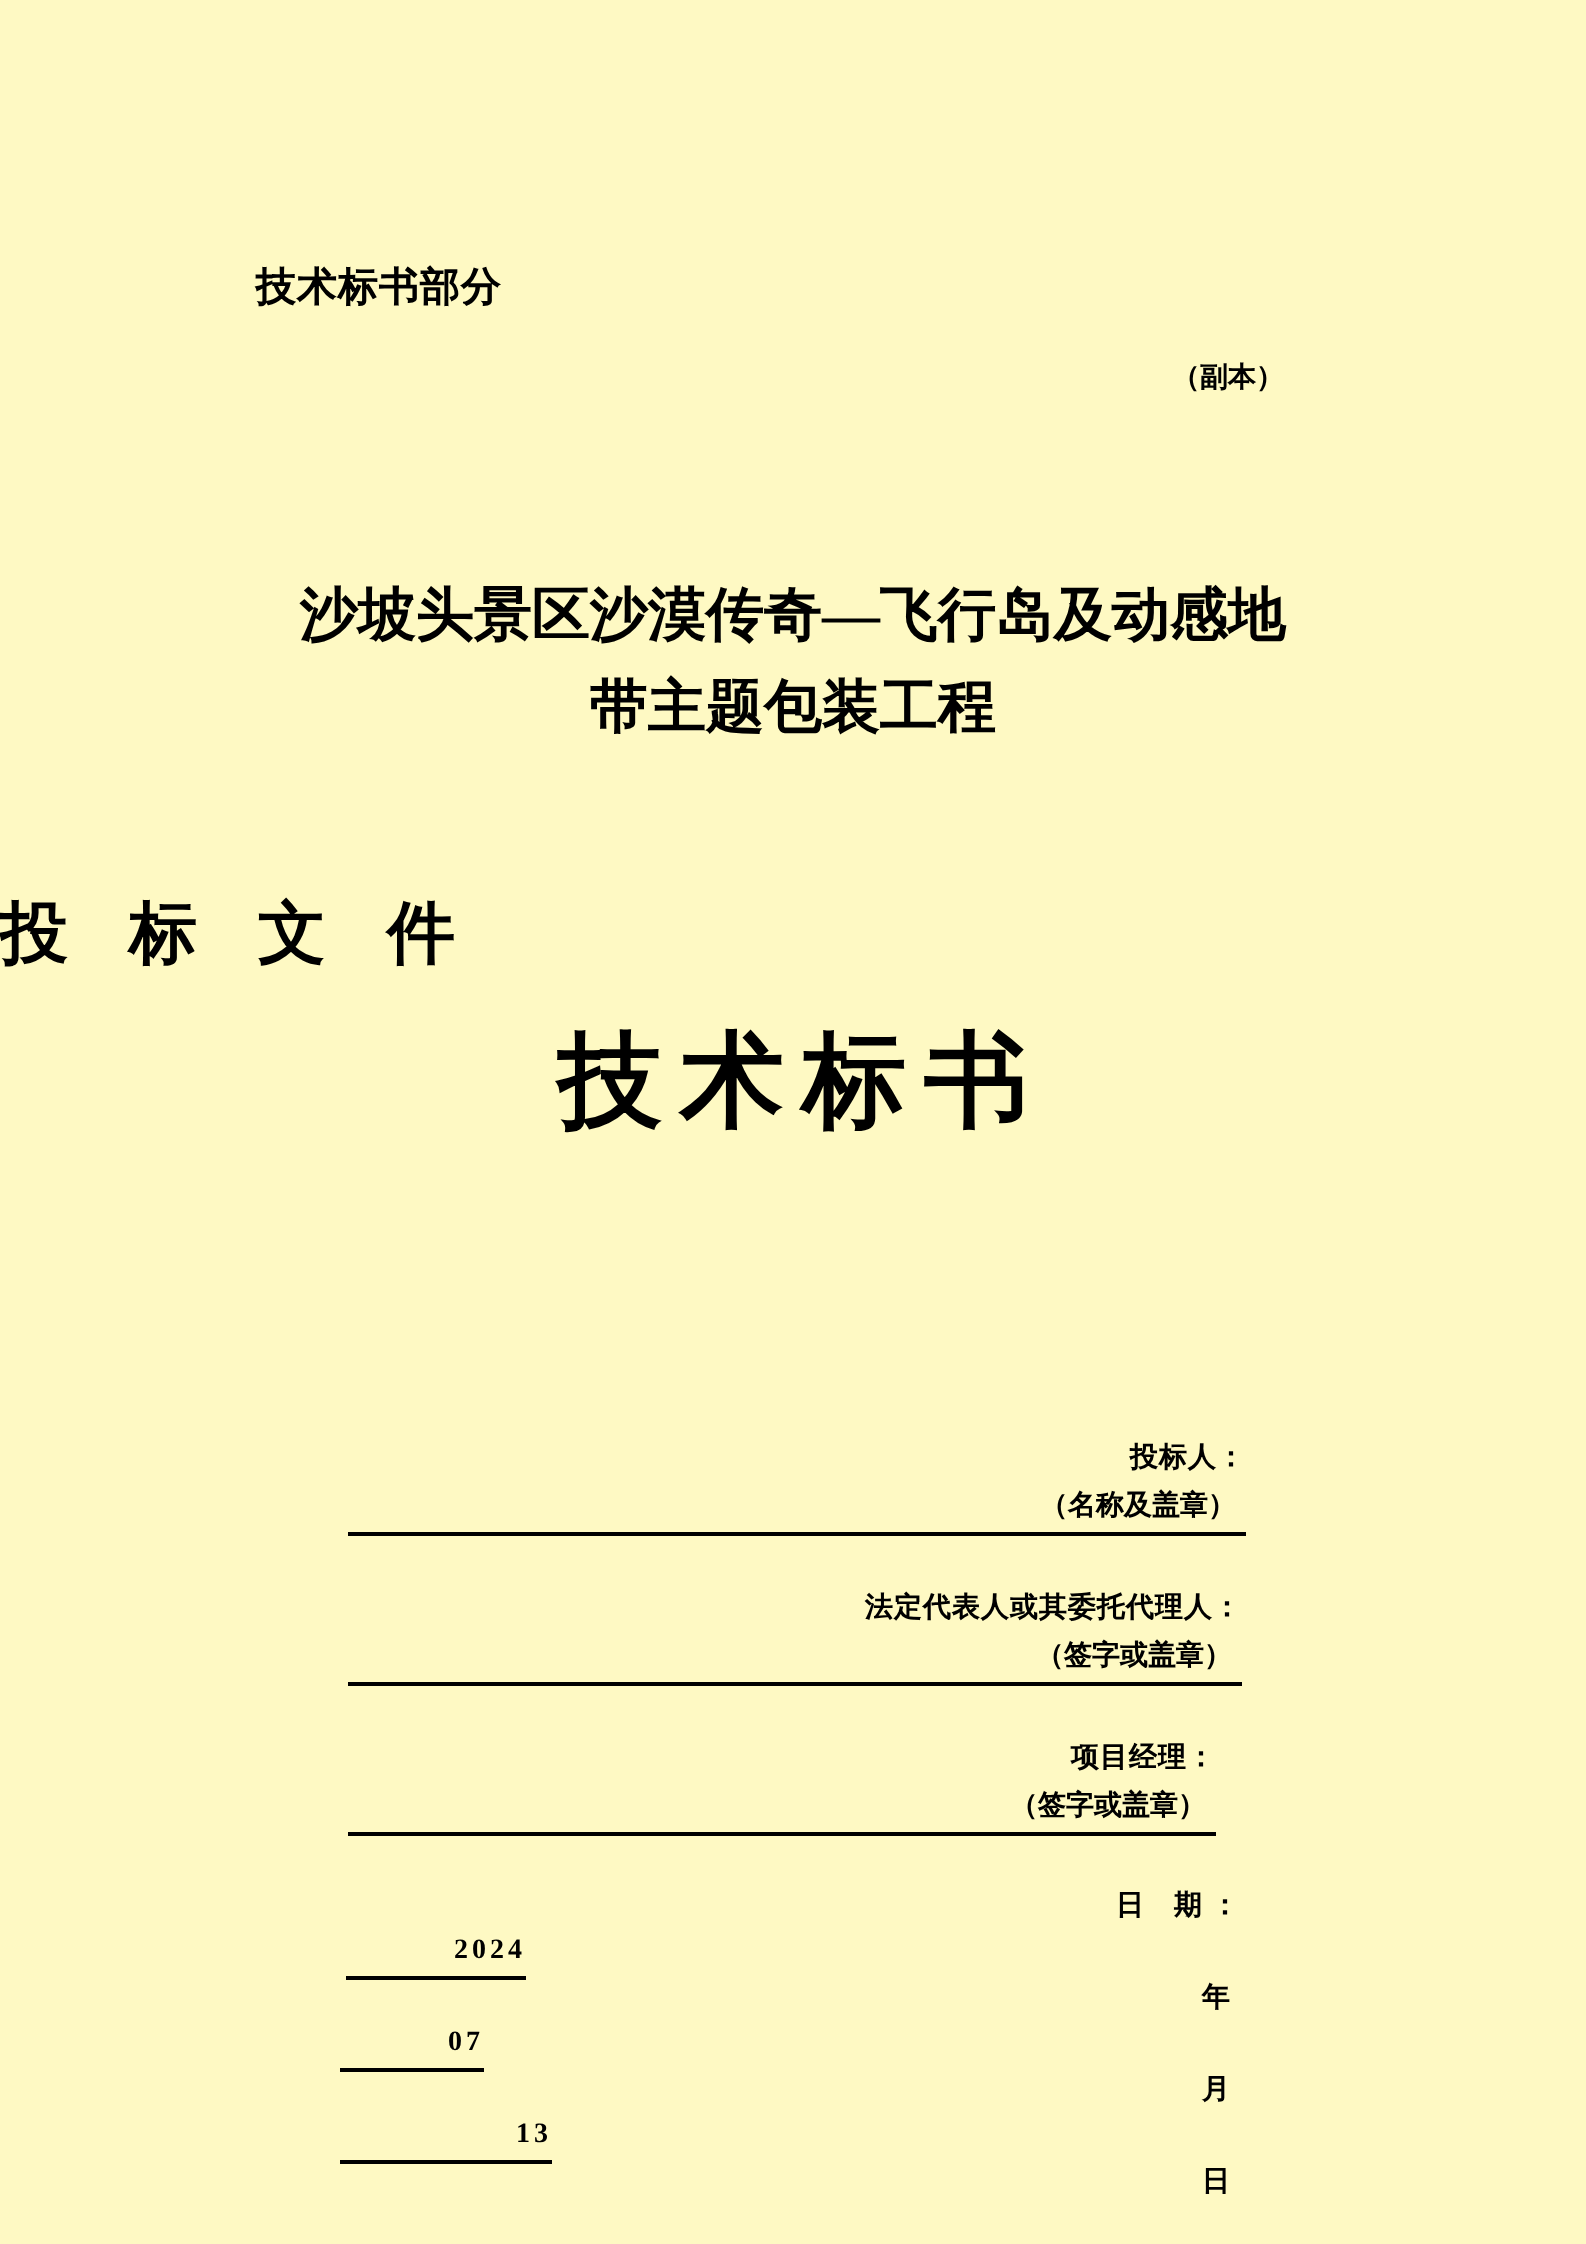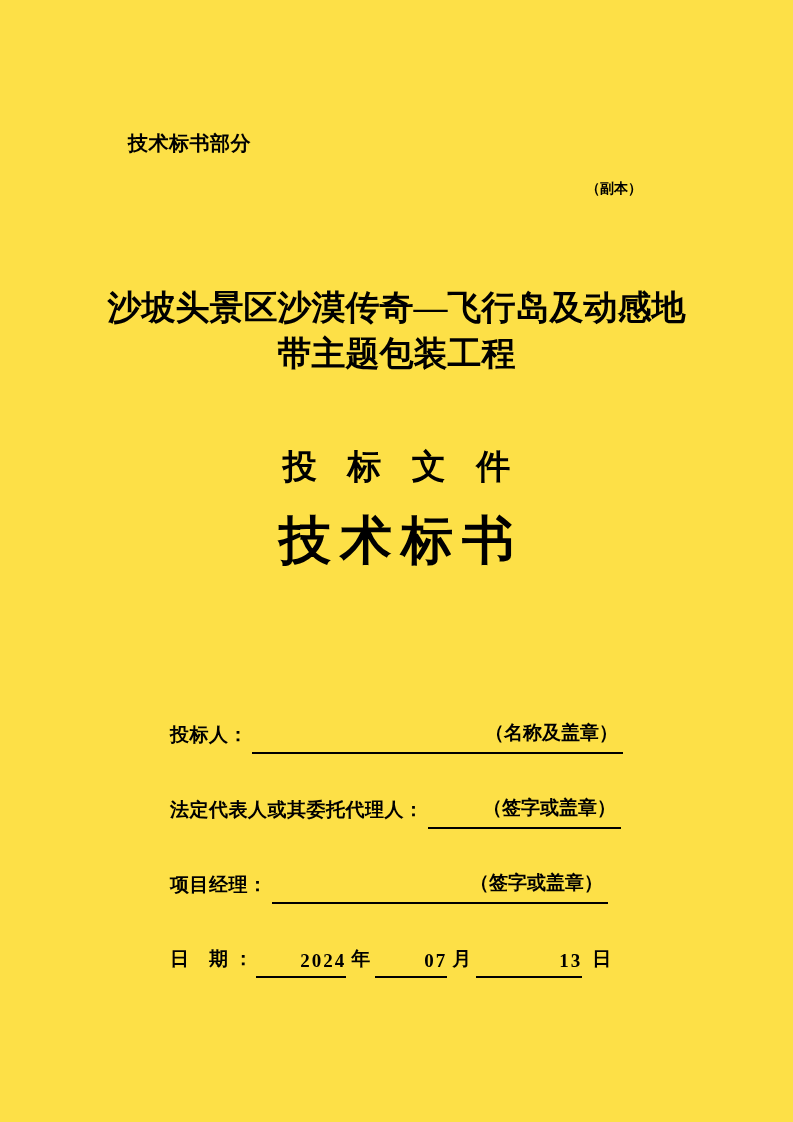--- a/index.html
+++ b/index.html
@@ -1,20 +1,20 @@
 <!DOCTYPE html>
 <html><head>
 <meta charset="utf-8">
 <style>
   html, body { margin: 0; padding: 0; background: #ffffff; }
   .page {
     position: relative;
     width: 793px;
     height: 1122px;
-    background: #fde047;
+    background: #fef9c3;
     color: #000000;
     font-family: "Liberation Serif", "DejaVu Serif", serif;
     overflow: hidden;
     margin: 0 auto;
   }
 
   .header-label {
     position: absolute;
     left: 128px;
     top: 130px;
@@ -31,31 +31,31 @@
     font-weight: bold;
   }
 
   .project-title {
     position: absolute;
     left: 0;
     top: 285px;
     width: 100%;
     margin: 0;
     text-align: center;
-    font-size: 34px;
+    font-size: 29px;
     line-height: 46px;
     font-weight: bold;
   }
 
   .bid-doc-heading {
     position: absolute;
     left: 0;
     top: 444px;
     width: 100%;
-    text-align: center;
+    text-align: left;
     font-size: 34px;
     font-weight: bold;
     word-spacing: 22px;
   }
 
   .tech-bid-heading {
     position: absolute;
     left: 0;
     top: 506px;
     width: 100%;
@@ -65,22 +65,23 @@
     letter-spacing: 9px;
     padding-left: 9px;
     box-sizing: border-box;
   }
 
   .form-row {
     position: absolute;
     left: 170px;
     display: flex;
     font-weight: bold;
-    font-size: 19px;
+    font-size: 14px;
     height: 34px;
+    flex-direction: column;
   }
   .row-bidder { top: 720px; width: 453px; }
   .row-rep    { top: 795px; width: 451px; }
   .row-pm     { top: 870px; width: 438px; }
   .row-date   { top: 944px; width: 450px; }
 
   .form-label {
     align-self: flex-end;
     margin-bottom: 6px;
     white-space: pre;

